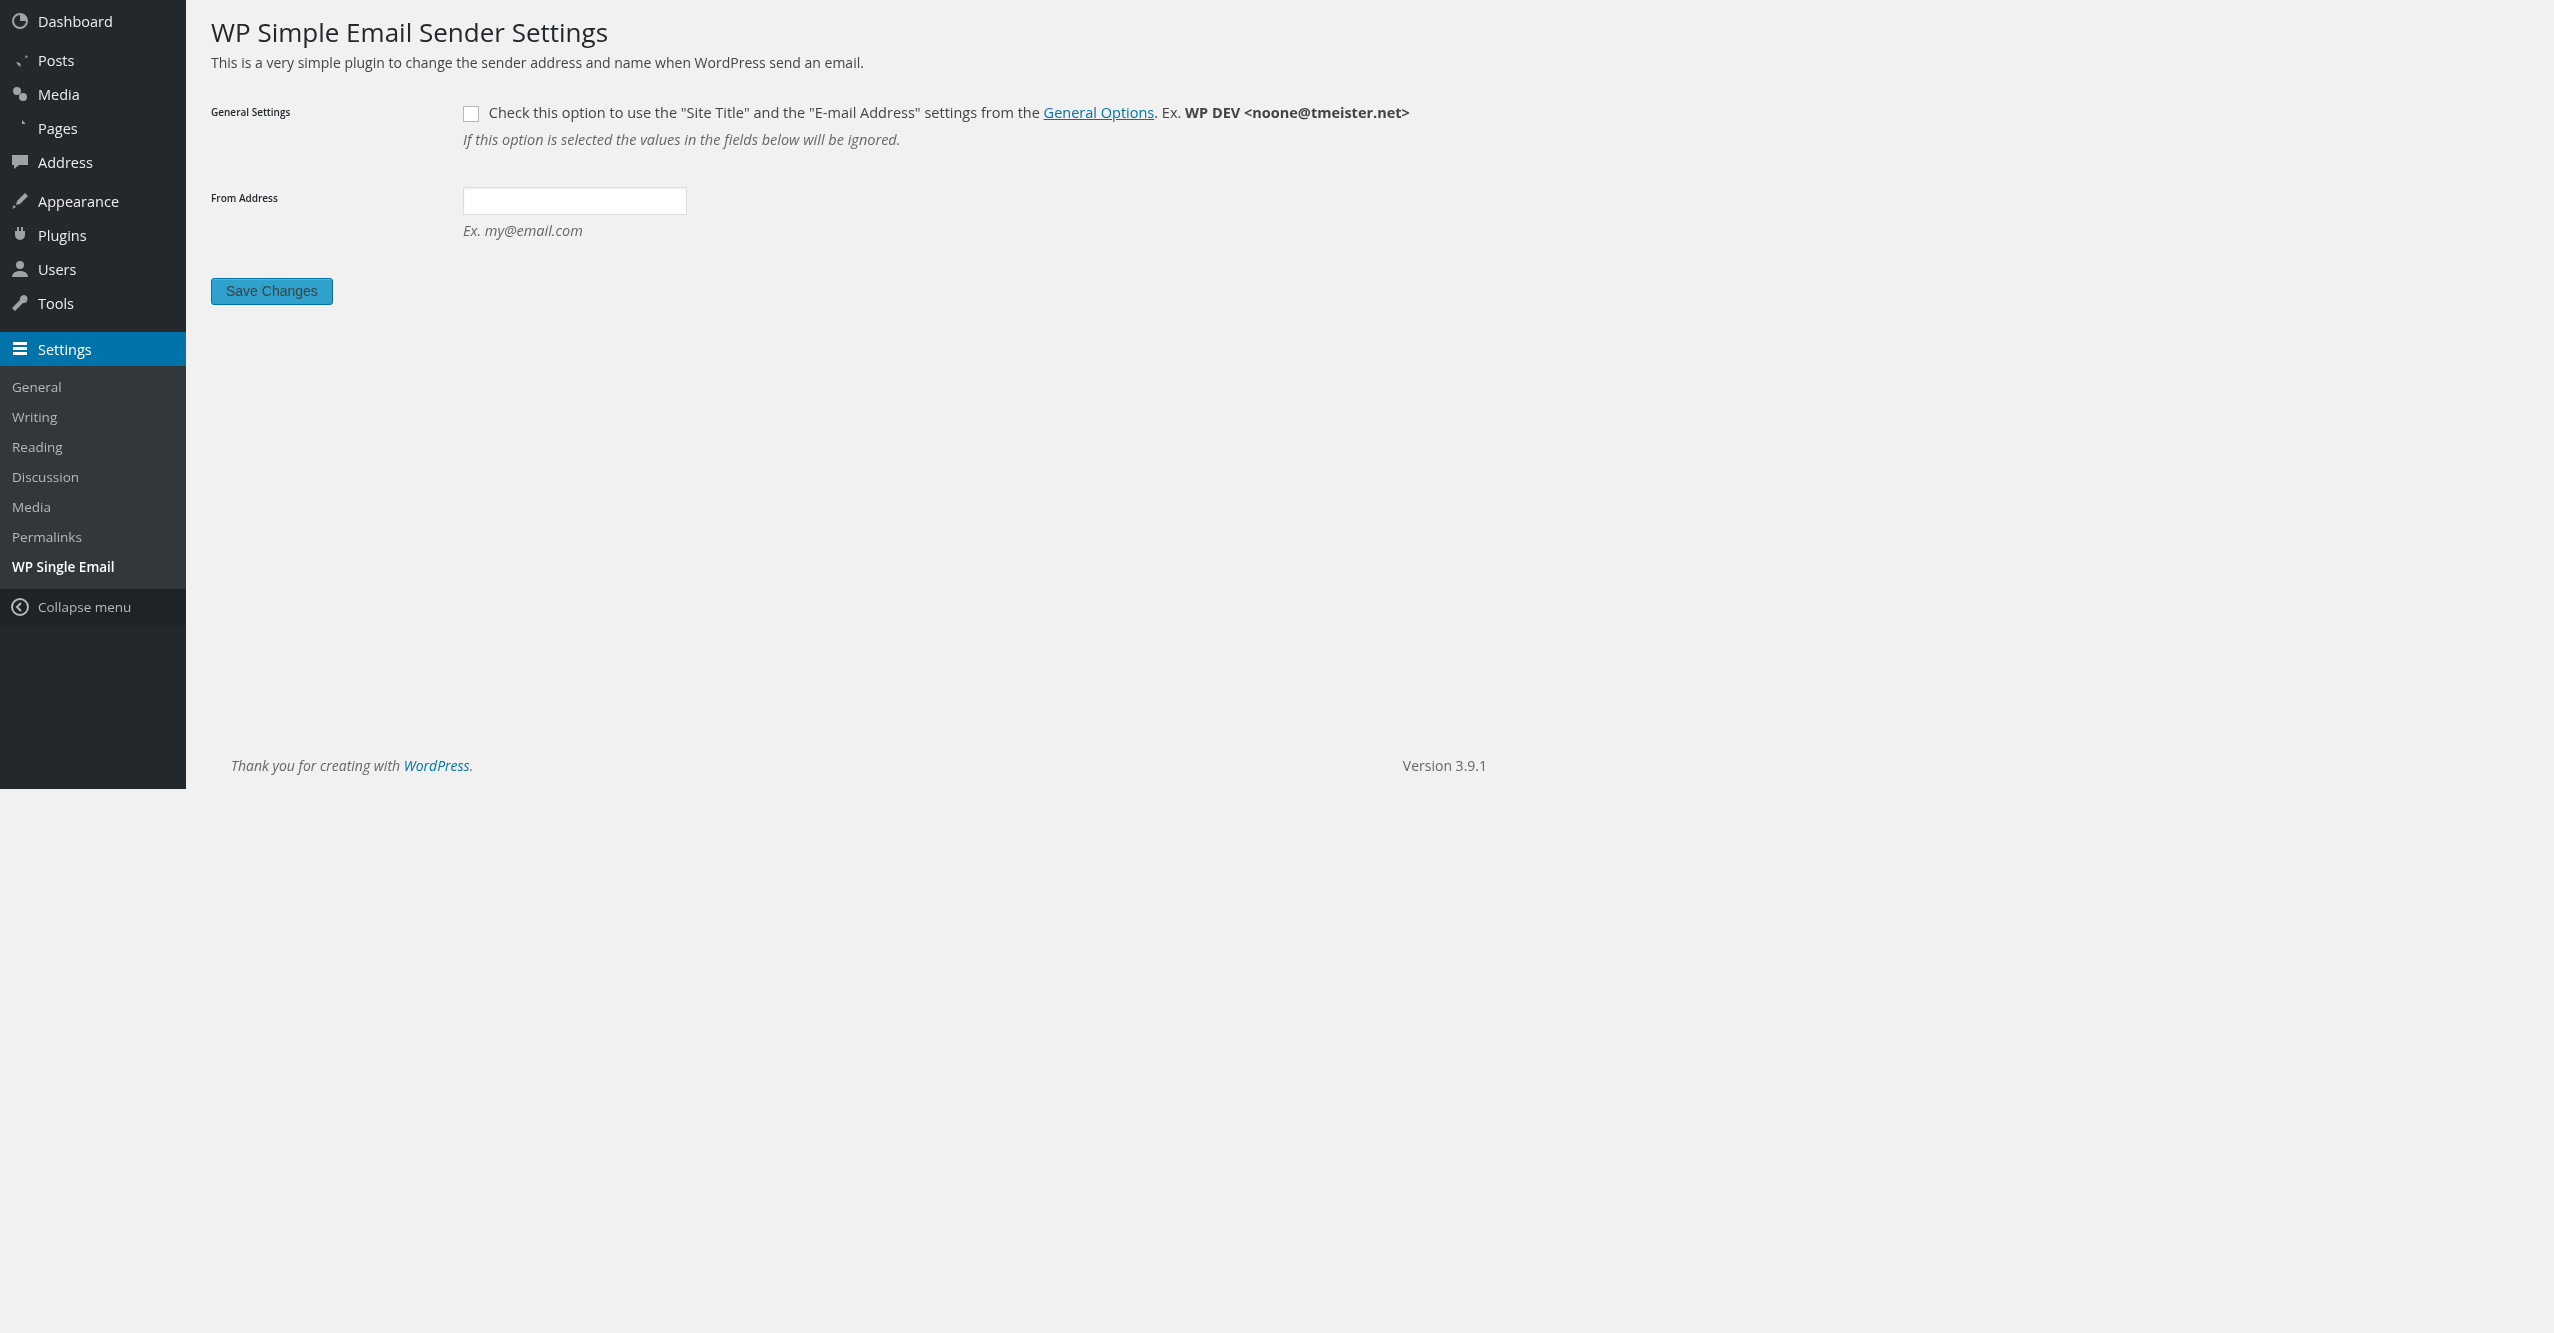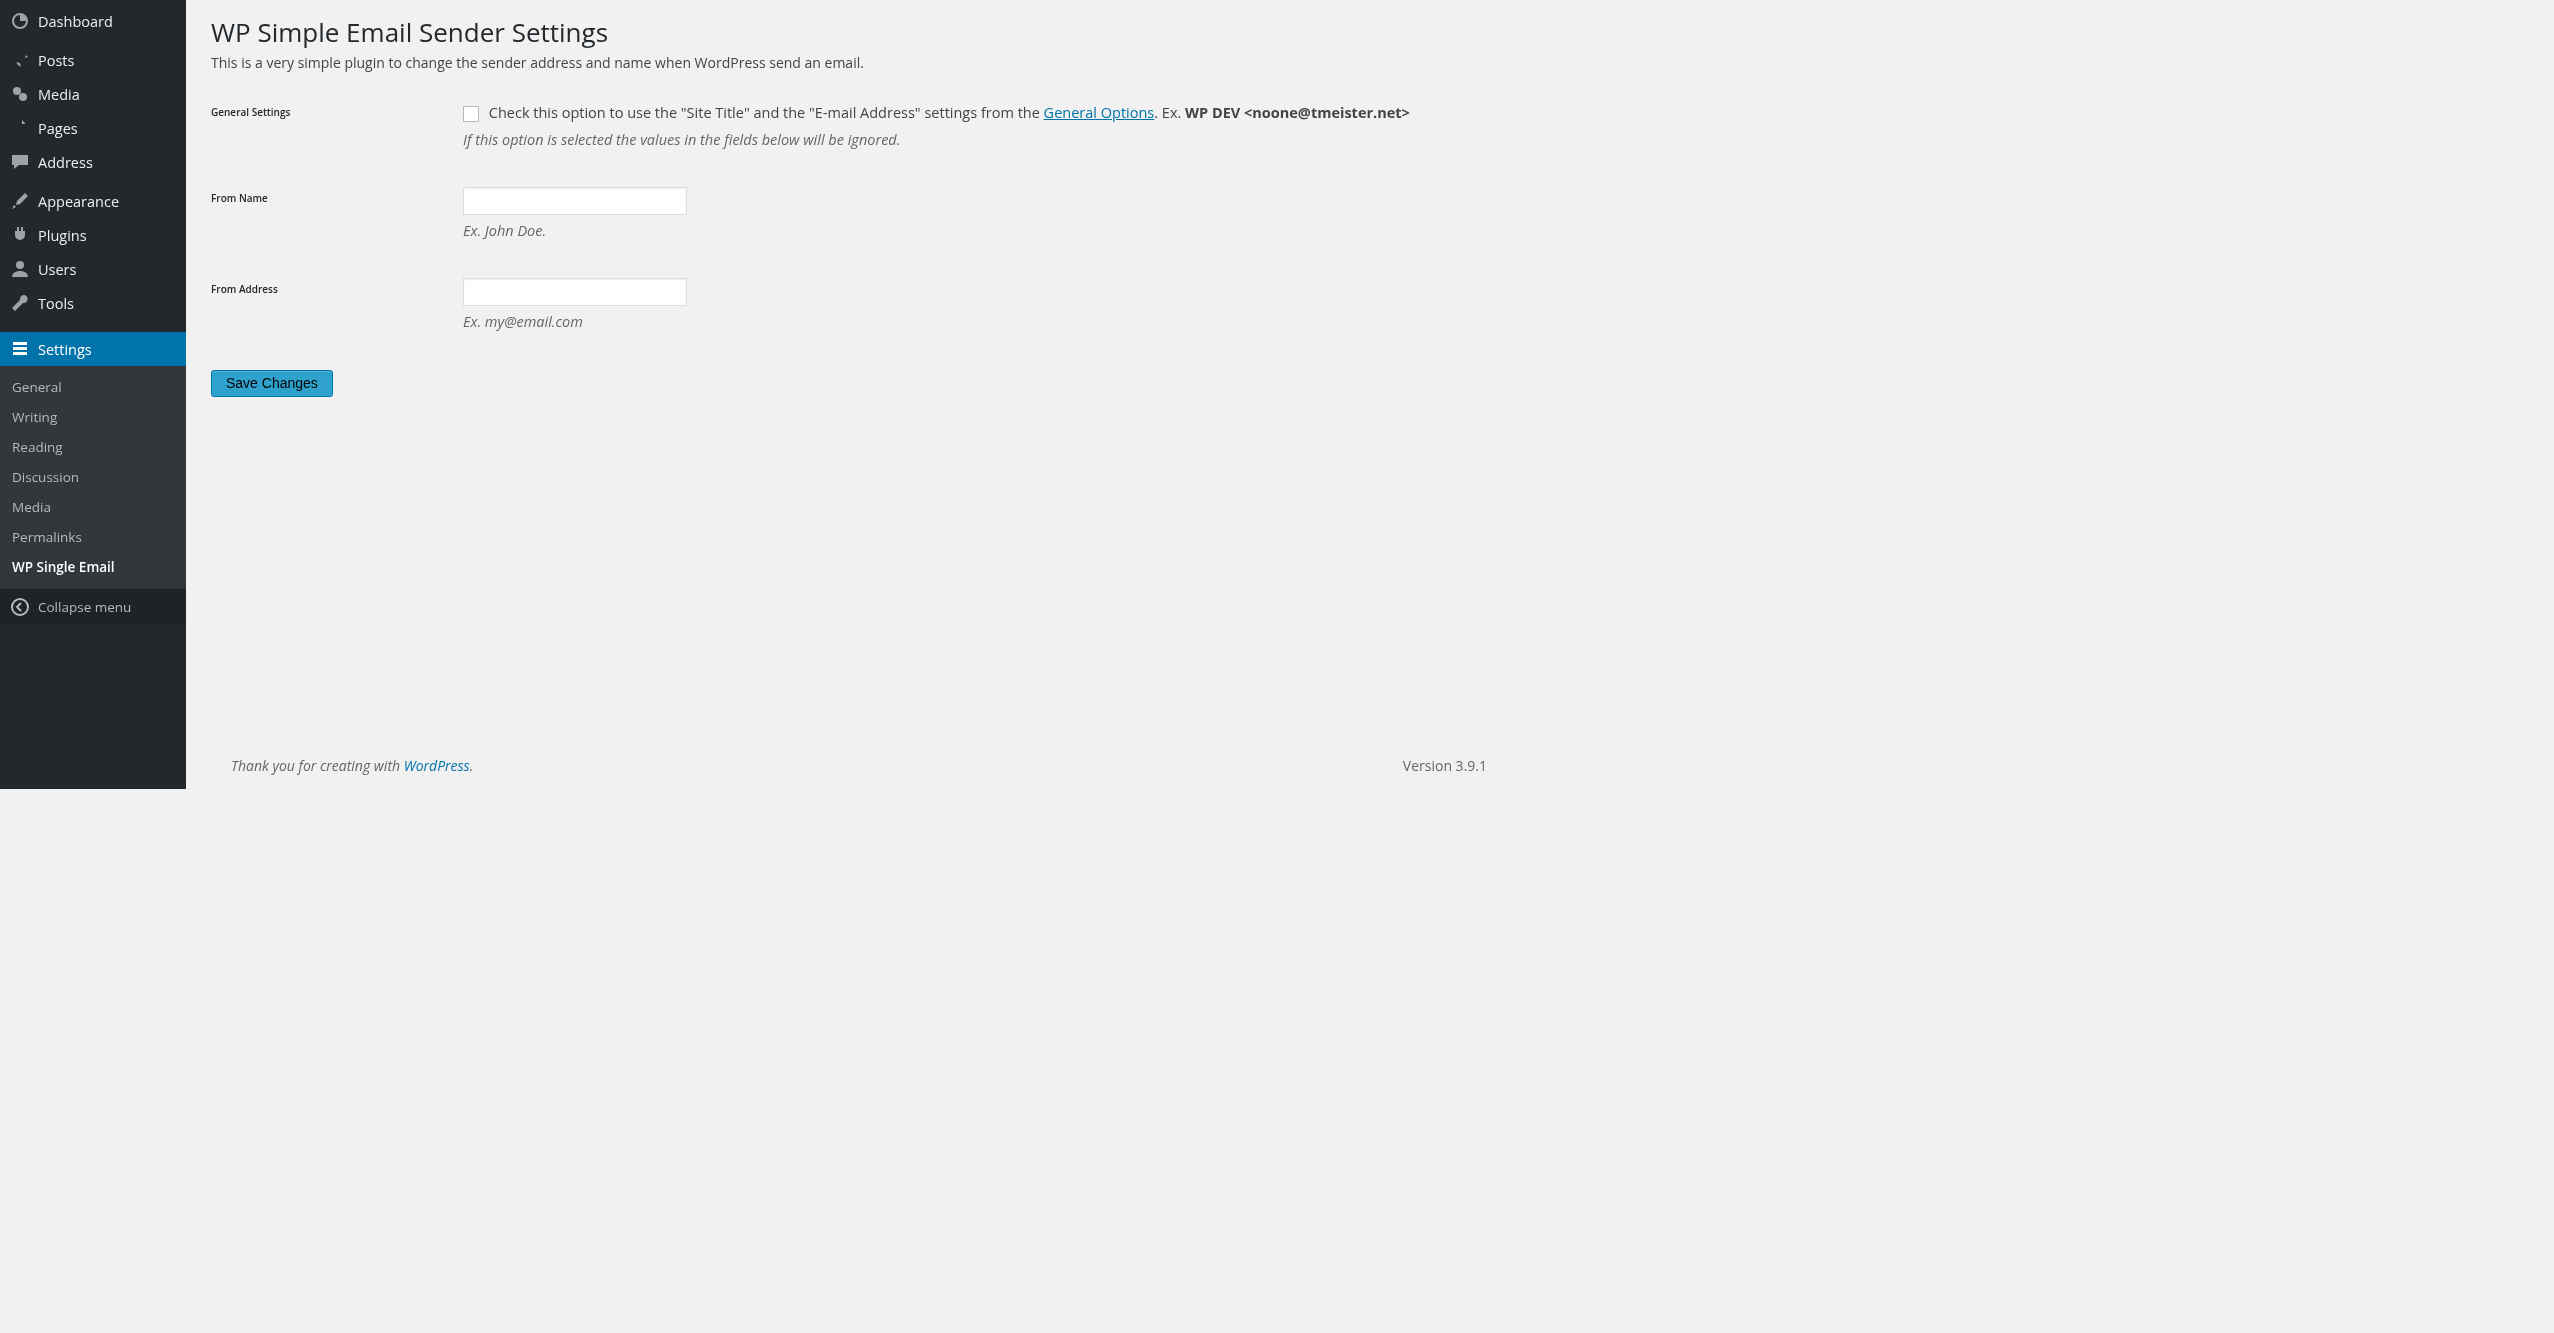--- a/index.html
+++ b/index.html
@@ -113,21 +113,21 @@
     width:16px; height:16px;
     border:1px solid #b4b9be;
     margin-right:6px; vertical-align:middle;
     appearance:none; background:#fff;
   }
   .form-table a { color:#0073aa; text-decoration:underline;}
   .desc-note { font-style:italic; color:#666; font-size:14.5px; margin-top:4px; display:block;}
   .save-btn {
     display:inline-block;
     background:#2ea2cc;
-    color:#000000; font-size:14px;
+    color:#404040; font-size:14px;
     padding:4px 14px 5px 14px;
     border:1px solid #0073aa;
     border-radius:3px;
     cursor:pointer;
     margin-top:0px;
     box-shadow:inset 0 1px 0 rgba(255,255,255,.2);
   }
   .footer {
     position:absolute;
     left:211px; right:25px; bottom:14px;
@@ -260,27 +260,20 @@
       <th>General Settings</th>
       <td>
         <label>
           <input type="checkbox" style="">
           <span>Check this option to use the "Site Title" and the "E-mail Address" settings from the </span><a href="#">General Options</a><span>. Ex. </span><strong>WP DEV &lt;noone@tmeister.net&gt;</strong>
         </label>
         <span class="desc-note">If this option is selected the values in the fields below will be ignored.</span>
       </td>
     </tr>
     <tr>
-      <th>From Name</th>
-      <td>
-        <input type="text" value="" style="">
-        <span class="desc-note">Ex. John Doe.</span>
-      </td>
-    </tr>
-    <tr>
       <th>From Address</th>
       <td>
         <input type="text" value="" style="">
         <span class="desc-note">Ex. my@email.com</span>
       </td>
     </tr>
   </tbody>
     </table>
 
   <button class="save-btn">Save Changes</button>

